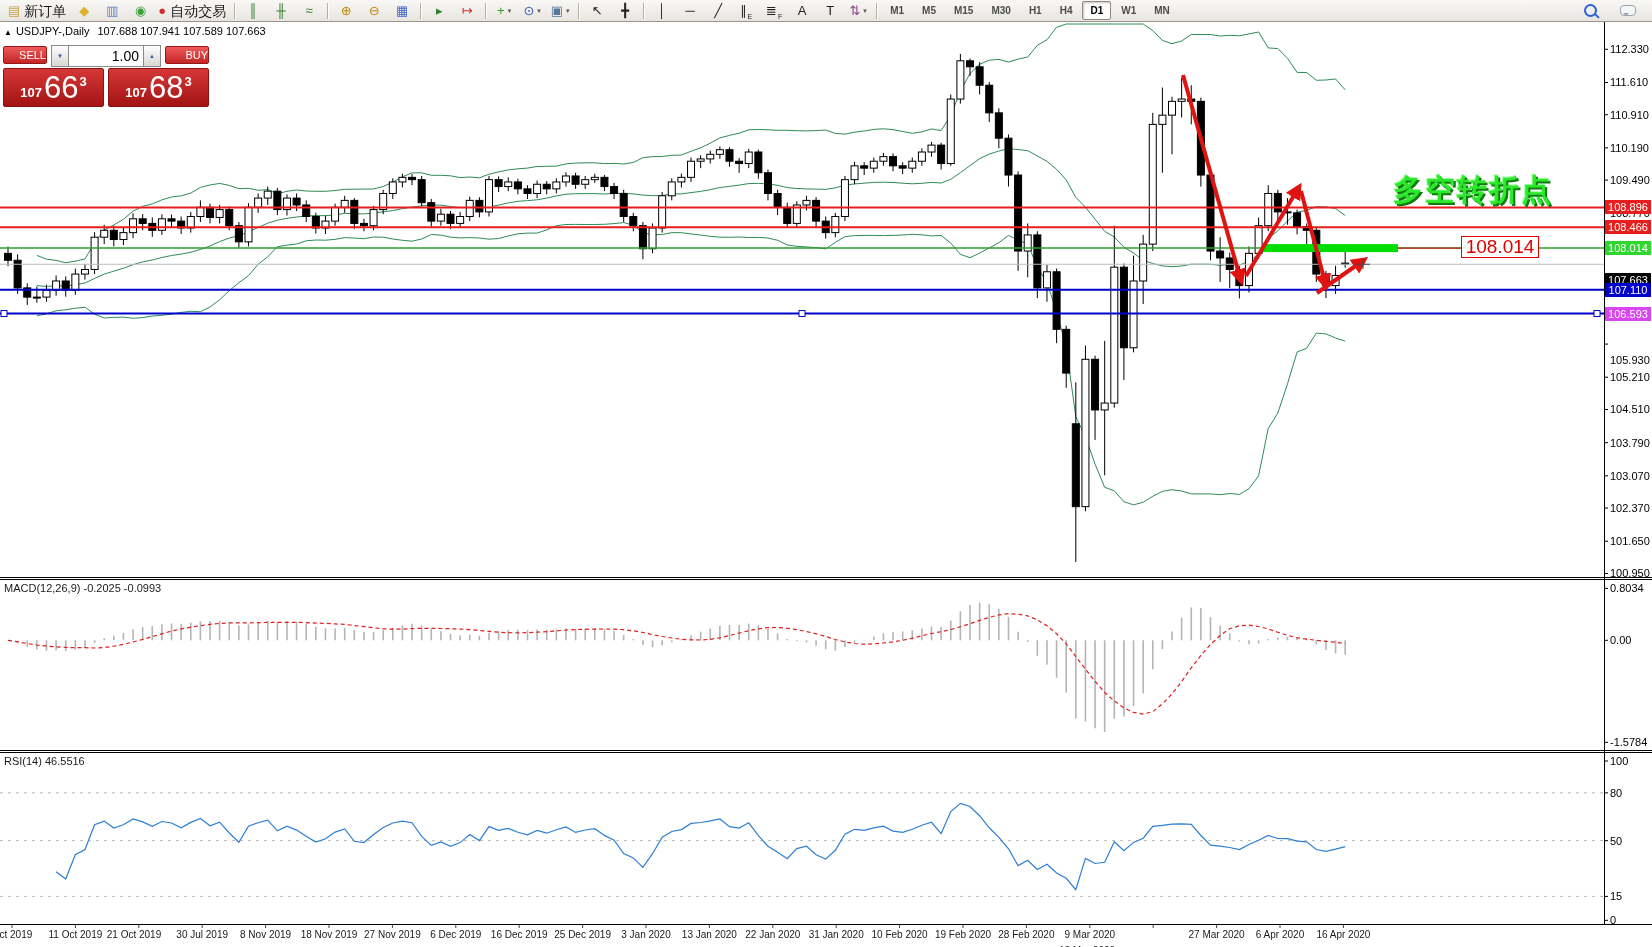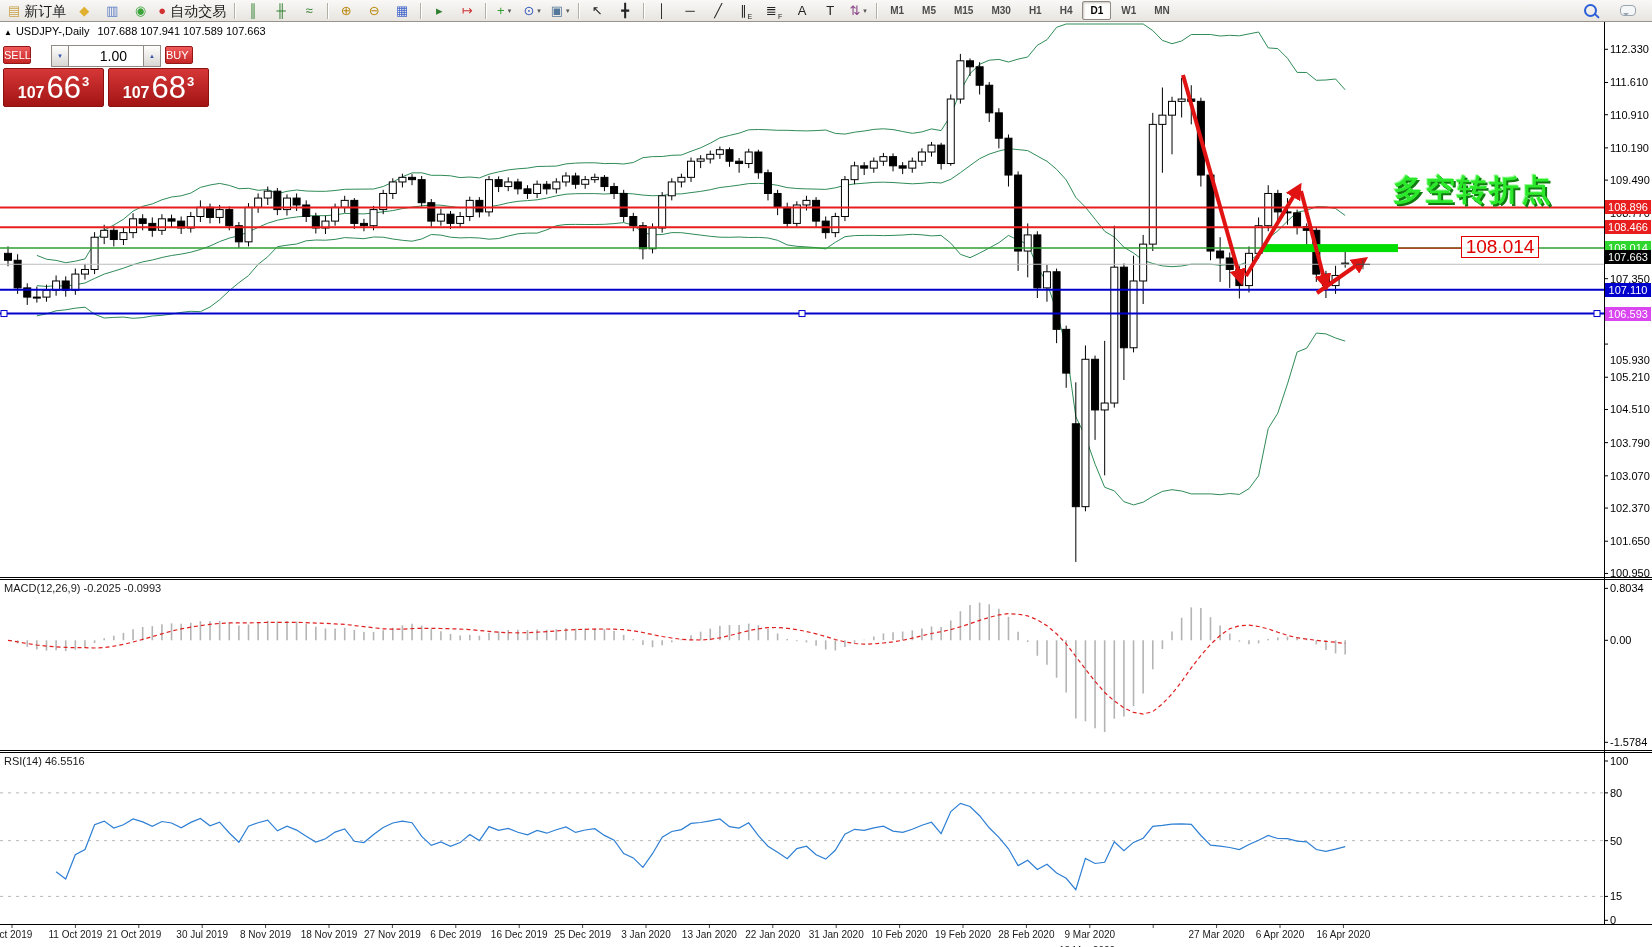--- a/index.html
+++ b/index.html
@@ -40,32 +40,32 @@
   .scale-badge{position:absolute;left:1605px;width:46px;height:14px;transform:translateY(-50%);
     font-size:11px;line-height:14px;text-align:center;color:#fff;z-index:3;}
   .date-label{position:absolute;top:929px;transform:translateX(-50%);font-size:10px;color:#1a1a1a;z-index:2;white-space:nowrap;}
   #annotation{left:1393px;top:170px;font-size:30px;font-weight:bold;letter-spacing:2px;color:#2be82b;
     text-shadow:2px 2px 0 #117a11,-1px -1px 0 #98ff98;z-index:4;white-space:nowrap;}
   #price-label-box{left:1461px;top:236px;width:78px;height:22px;box-sizing:border-box;border:1px solid #e00000;
     color:#e00000;font-size:19px;line-height:20px;text-align:center;background:rgba(255,255,255,.88);z-index:4;}
   
   #one-click{left:3px;top:45px;width:206px;height:62px;z-index:5;}
   #one-click *{box-sizing:border-box;}
-  .oc-btn{position:absolute;height:18px;width:28px;color:#fff;font-size:11px;text-align:left;line-height:16px;
+  .oc-btn{position:absolute;height:18px;width:44px;color:#fff;font-size:11px;text-align:right;line-height:16px;
     background:linear-gradient(#ef5a5a,#c52424);border:1px solid #931717;border-radius:2px;}
   #oc-sell-btn{left:0;top:1px;} #oc-buy-btn{left:162px;top:1px;}
   #oc-vol{position:absolute;left:48px;top:0;width:110px;height:22px;display:flex;}
   .oc-spin{width:18px;height:22px;background:linear-gradient(#fefefe,#d9d7d3);border:1px solid #8f8b84;
     font-size:6px;color:#3355aa;display:flex;align-items:center;justify-content:center;}
   #oc-vol-input{flex:1;width:70px;border:1px solid #8f8b84;border-left:none;border-right:none;
-    text-align:right;padding-right:16px;font-size:14px;font-family:inherit;}
+    text-align:right;padding-right:4px;font-size:14px;font-family:inherit;}
   .oc-price{position:absolute;top:23px;width:101px;height:39px;color:#fff;display:flex;align-items:center;justify-content:center;
     background:linear-gradient(#d63737,#a31414);border:1px solid #8c1111;border-radius:2px;}
   #oc-sell-price{left:0;} #oc-buy-price{left:105px;}
-  .oc-small{font-size:16px;font-weight:bold;margin-right:2px;margin-top:10px;}
+  .oc-small{font-size:13px;font-weight:bold;margin-right:2px;margin-top:10px;}
   .oc-big{font-size:31px;}
   .oc-sup{font-size:13px;font-weight:bold;margin-bottom:12px;margin-left:1px;}
 </style>
 </head>
 <body>
 
 <div id="toolbar">
   <div id="toolbar-items" style="display:flex;align-items:center;">
       <div class="tb-item">
         <span class="tb-glyph" style="color: rgb(200, 162, 74);">▤</span>
@@ -751,21 +751,21 @@
     <div class="scale-tick" style="top: 377.247px;">105.210</div>
     <div class="scale-tick" style="top: 409.489px;">104.510</div>
     <div class="scale-tick" style="top: 442.652px;">103.790</div>
     <div class="scale-tick" style="top: 475.816px;">103.070</div>
     <div class="scale-tick" style="top: 508.058px;">102.370</div>
     <div class="scale-tick" style="top: 541.221px;">101.650</div>
     <div class="scale-tick" style="top: 573.463px;">100.950</div>
     <div class="scale-badge" style="top: 207.47px; background: rgb(232, 30, 30);">108.896</div>
     <div class="scale-badge" style="top: 227.276px; background: rgb(232, 30, 30);">108.466</div>
     <div class="scale-badge" style="top: 248.095px; background: rgb(46, 214, 46);">108.014</div>
-    <div class="scale-badge" style="top: 257px; background: rgb(0, 0, 0);">107.663</div>
+    <div class="scale-badge" style="top: 280px; background: rgb(0, 0, 0);">107.663</div>
     <div class="scale-badge" style="top: 289.733px; background: rgb(0, 0, 204);">107.110</div>
     <div class="scale-badge" style="top: 313.546px; background: #d946ef;">106.593</div>
   </div>
 <div id="macd-scale">
     <div class="scale-tick" style="top: 588.368px;">0.8034</div>
     <div class="scale-tick" style="top: 640.3px;">0.00</div>
     <div class="scale-tick" style="top: 742.328px;">-1.5784</div>
   </div>
 <div id="rsi-scale">
     <div class="scale-tick" style="top: 761px;">100</div>

